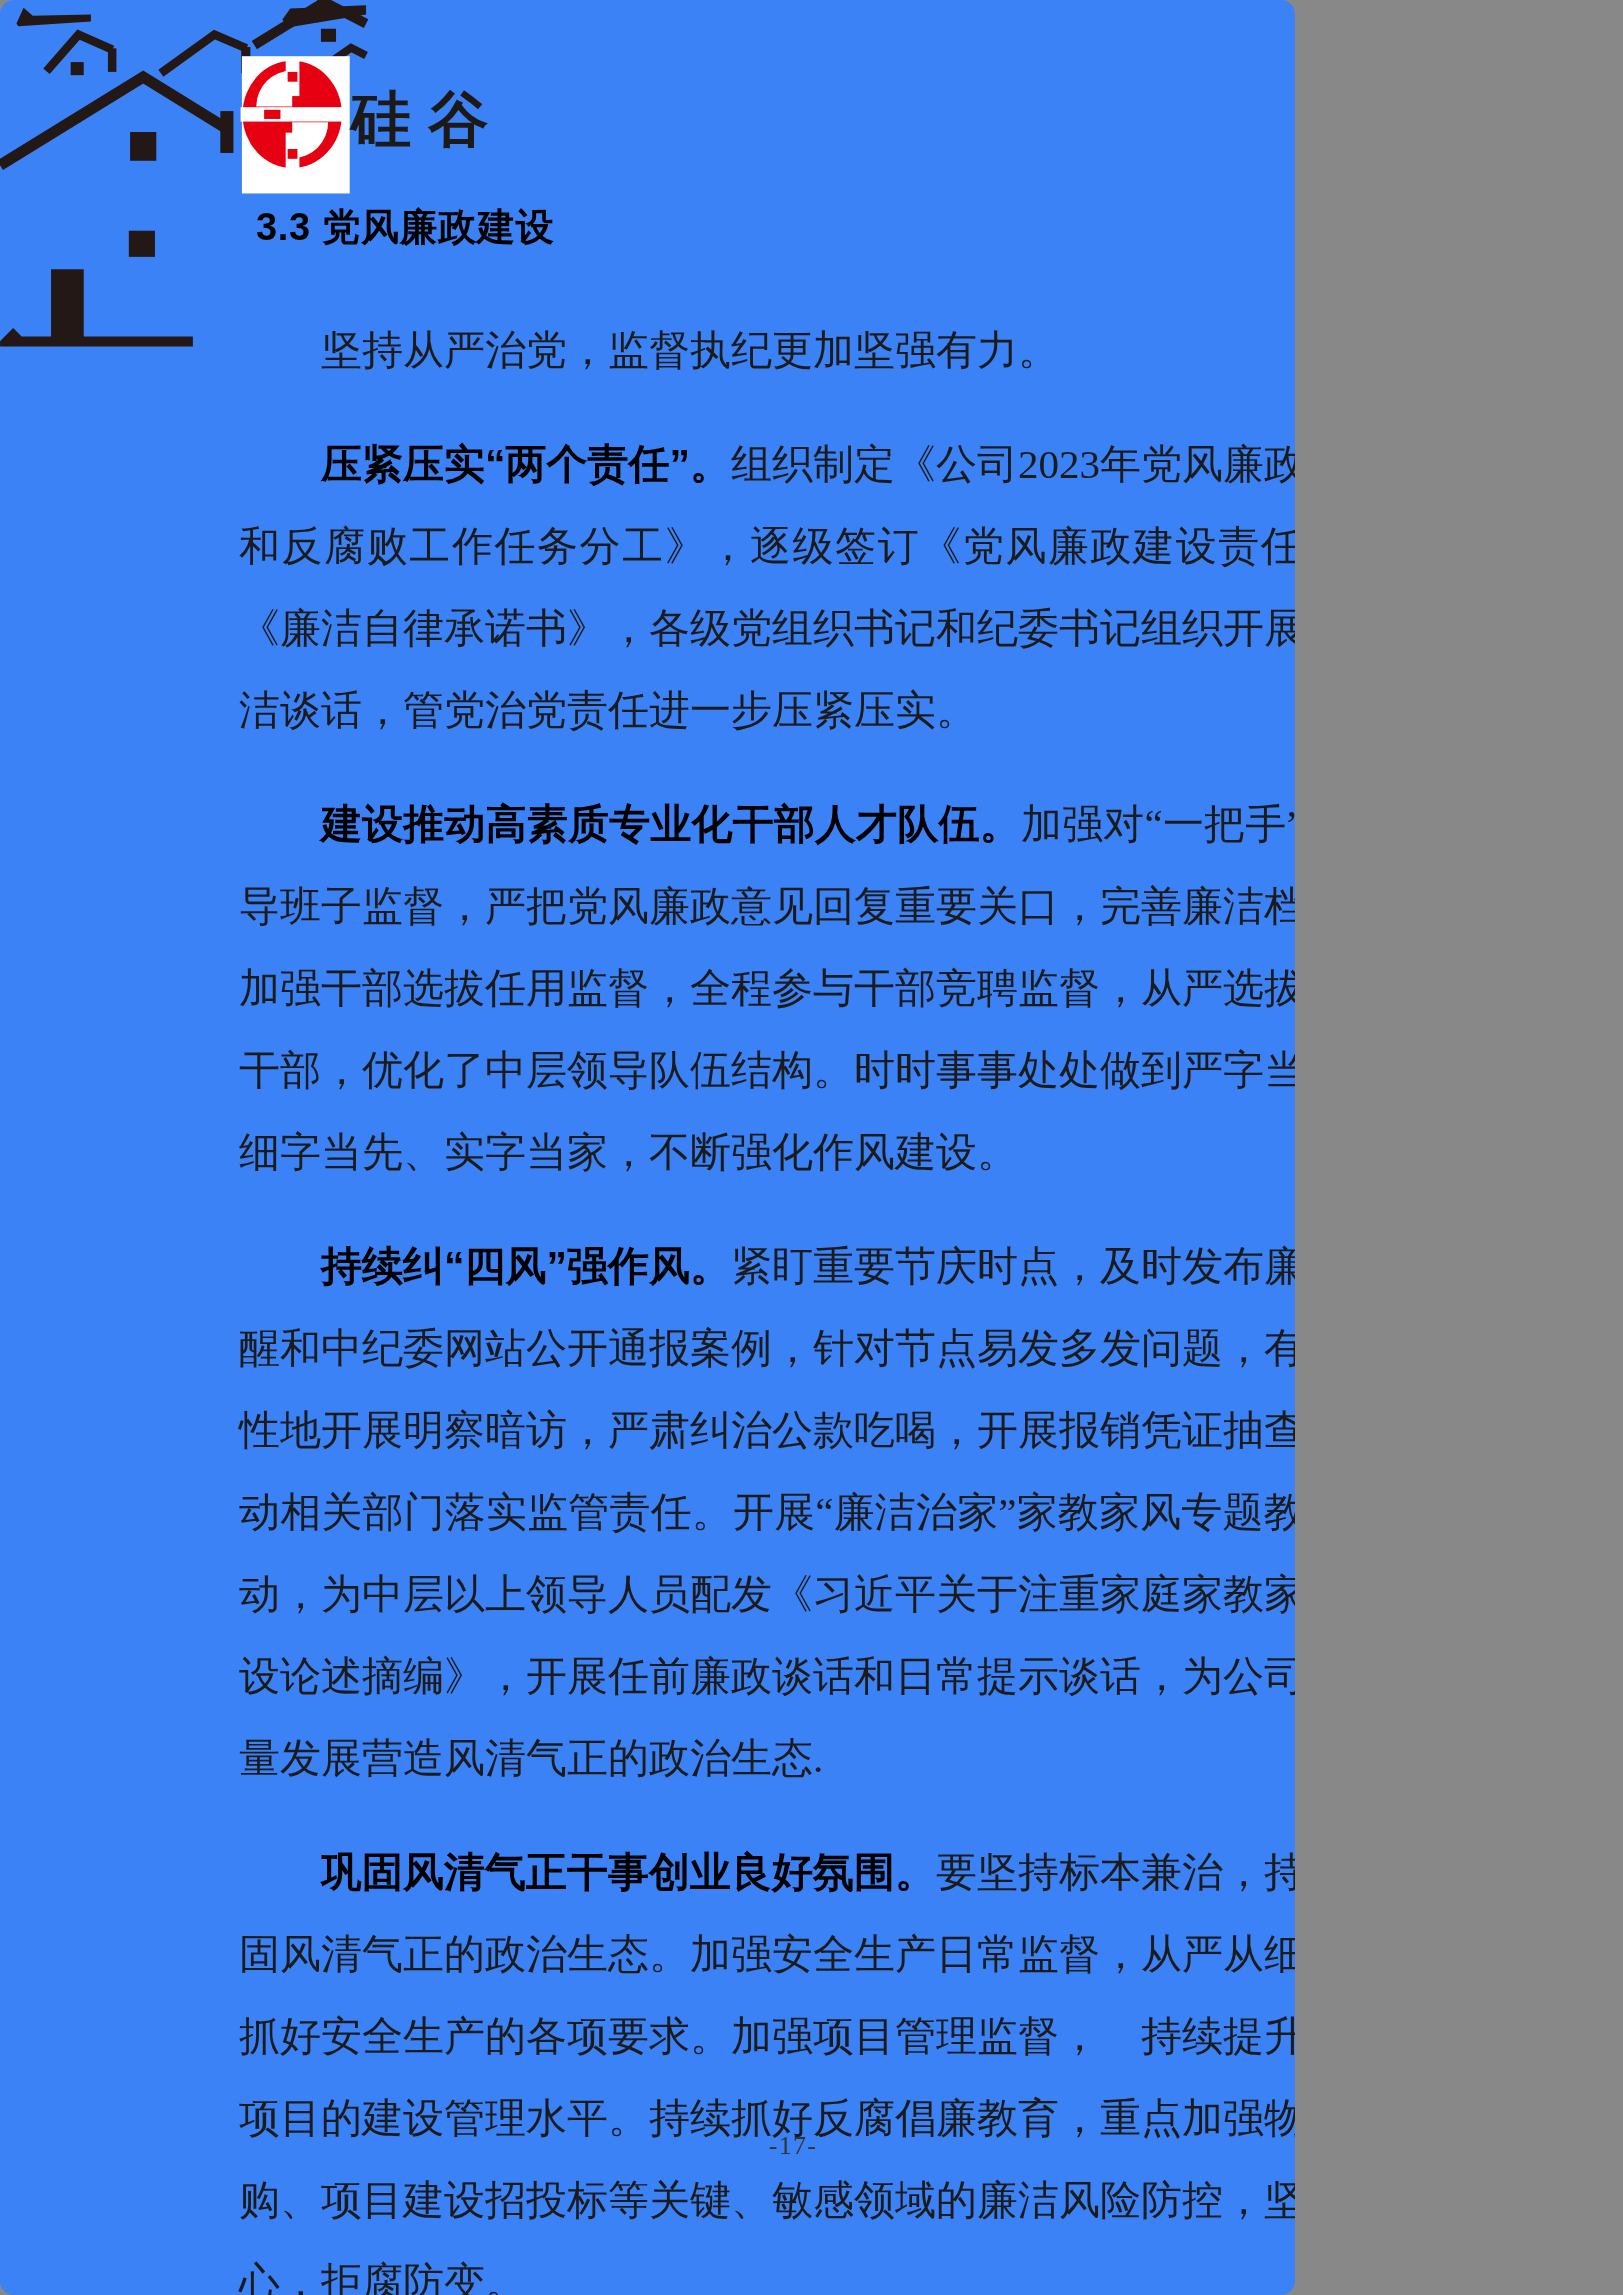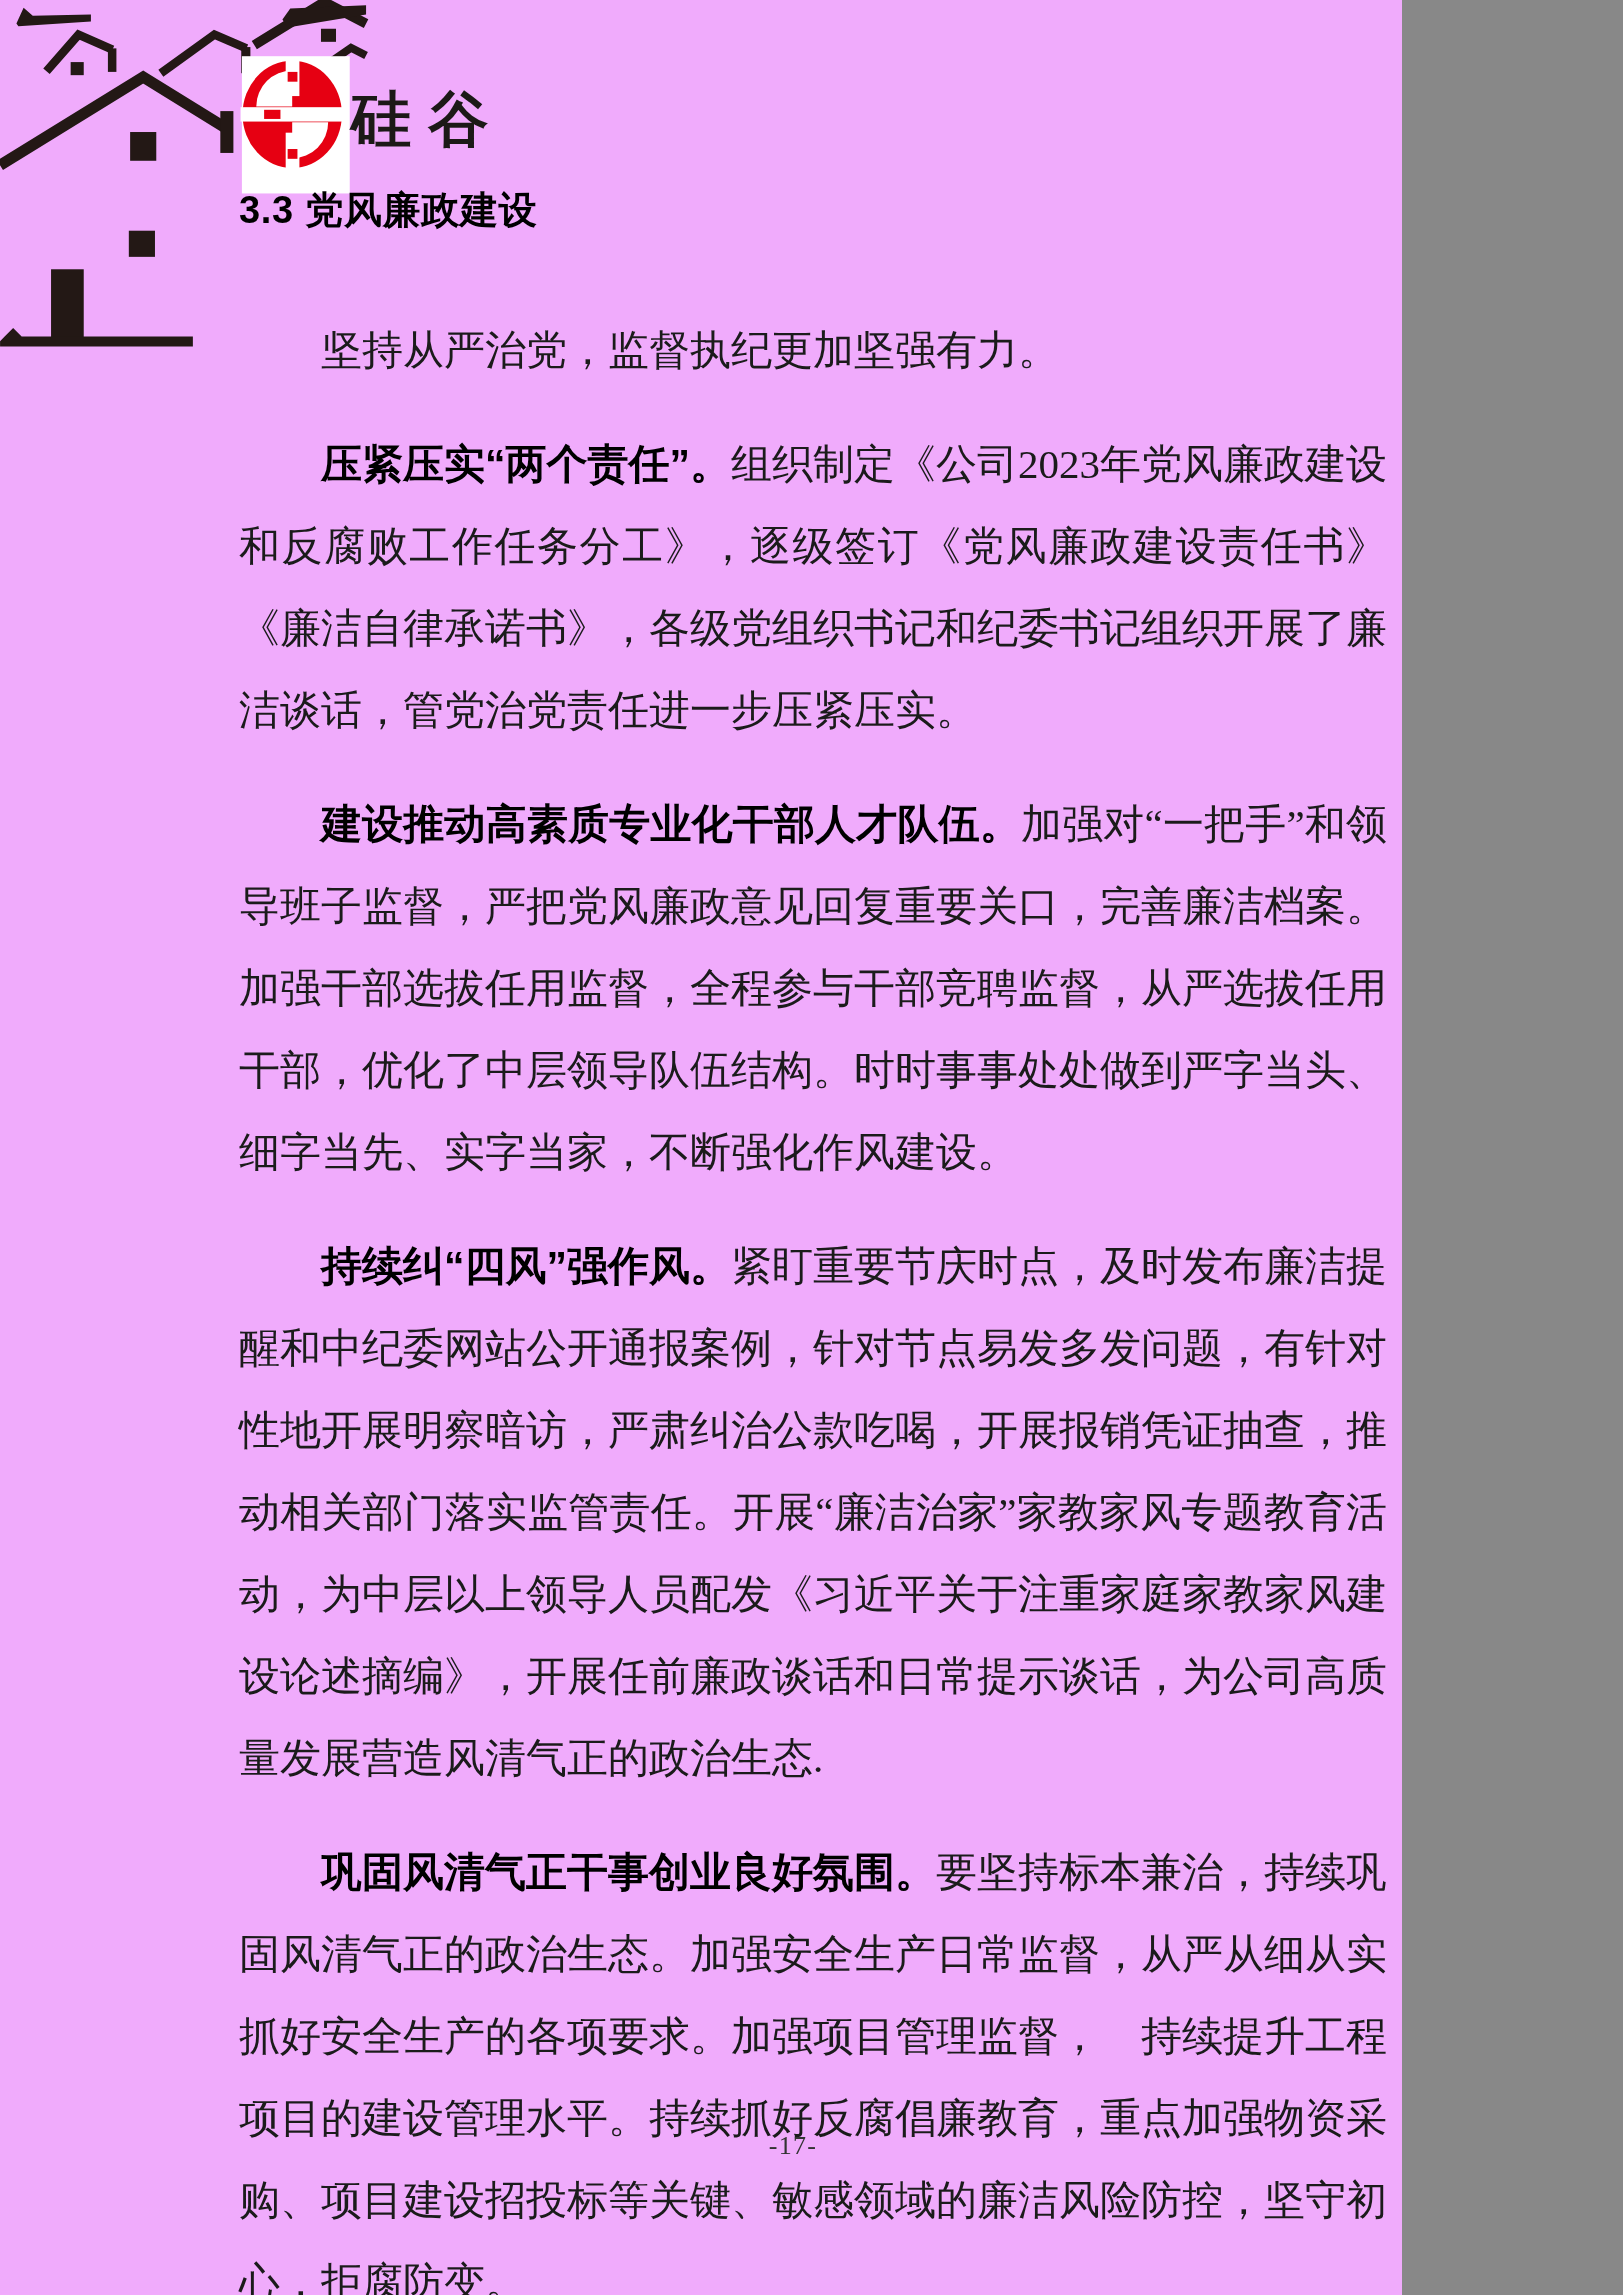--- a/index.html
+++ b/index.html
@@ -1,25 +1,26 @@
 <!DOCTYPE html>
 <html style="font-size:10.5px"><head>
 <meta charset="utf-8">
 <style>
   html,body{margin:0;padding:0;background:#888;}
   .page{
     position:relative;
-    width:1402px;height:2295px;
-    background:#f0abfc;
+    width:1295px;height:2295px;
+    background:#3b82f6;
     overflow:hidden;
     font-family:"Liberation Serif", serif;
+    border-radius:14px;
   }
   .logo{position:absolute;left:0;top:0;width:523px;height:366px;}
   .heading{
-    position:absolute;left:239px;top:188px;margin:0;
+    position:absolute;left:239px;top:188px;margin:17px;
     font-family:"Liberation Sans", sans-serif;
     font-weight:700;font-size:38px;line-height:1.2;
     color:#000;letter-spacing:0.7px;white-space:nowrap;
   }
   .body-col{
     position:absolute;left:239px;top:309px;width:1148px;
     font-size:41px;line-height:82px;color:#1b1b1b;
     text-align:justify;text-justify:inter-ideograph;
   }
   .body-col p{margin:0 0 32px 0;text-indent:2em;}

